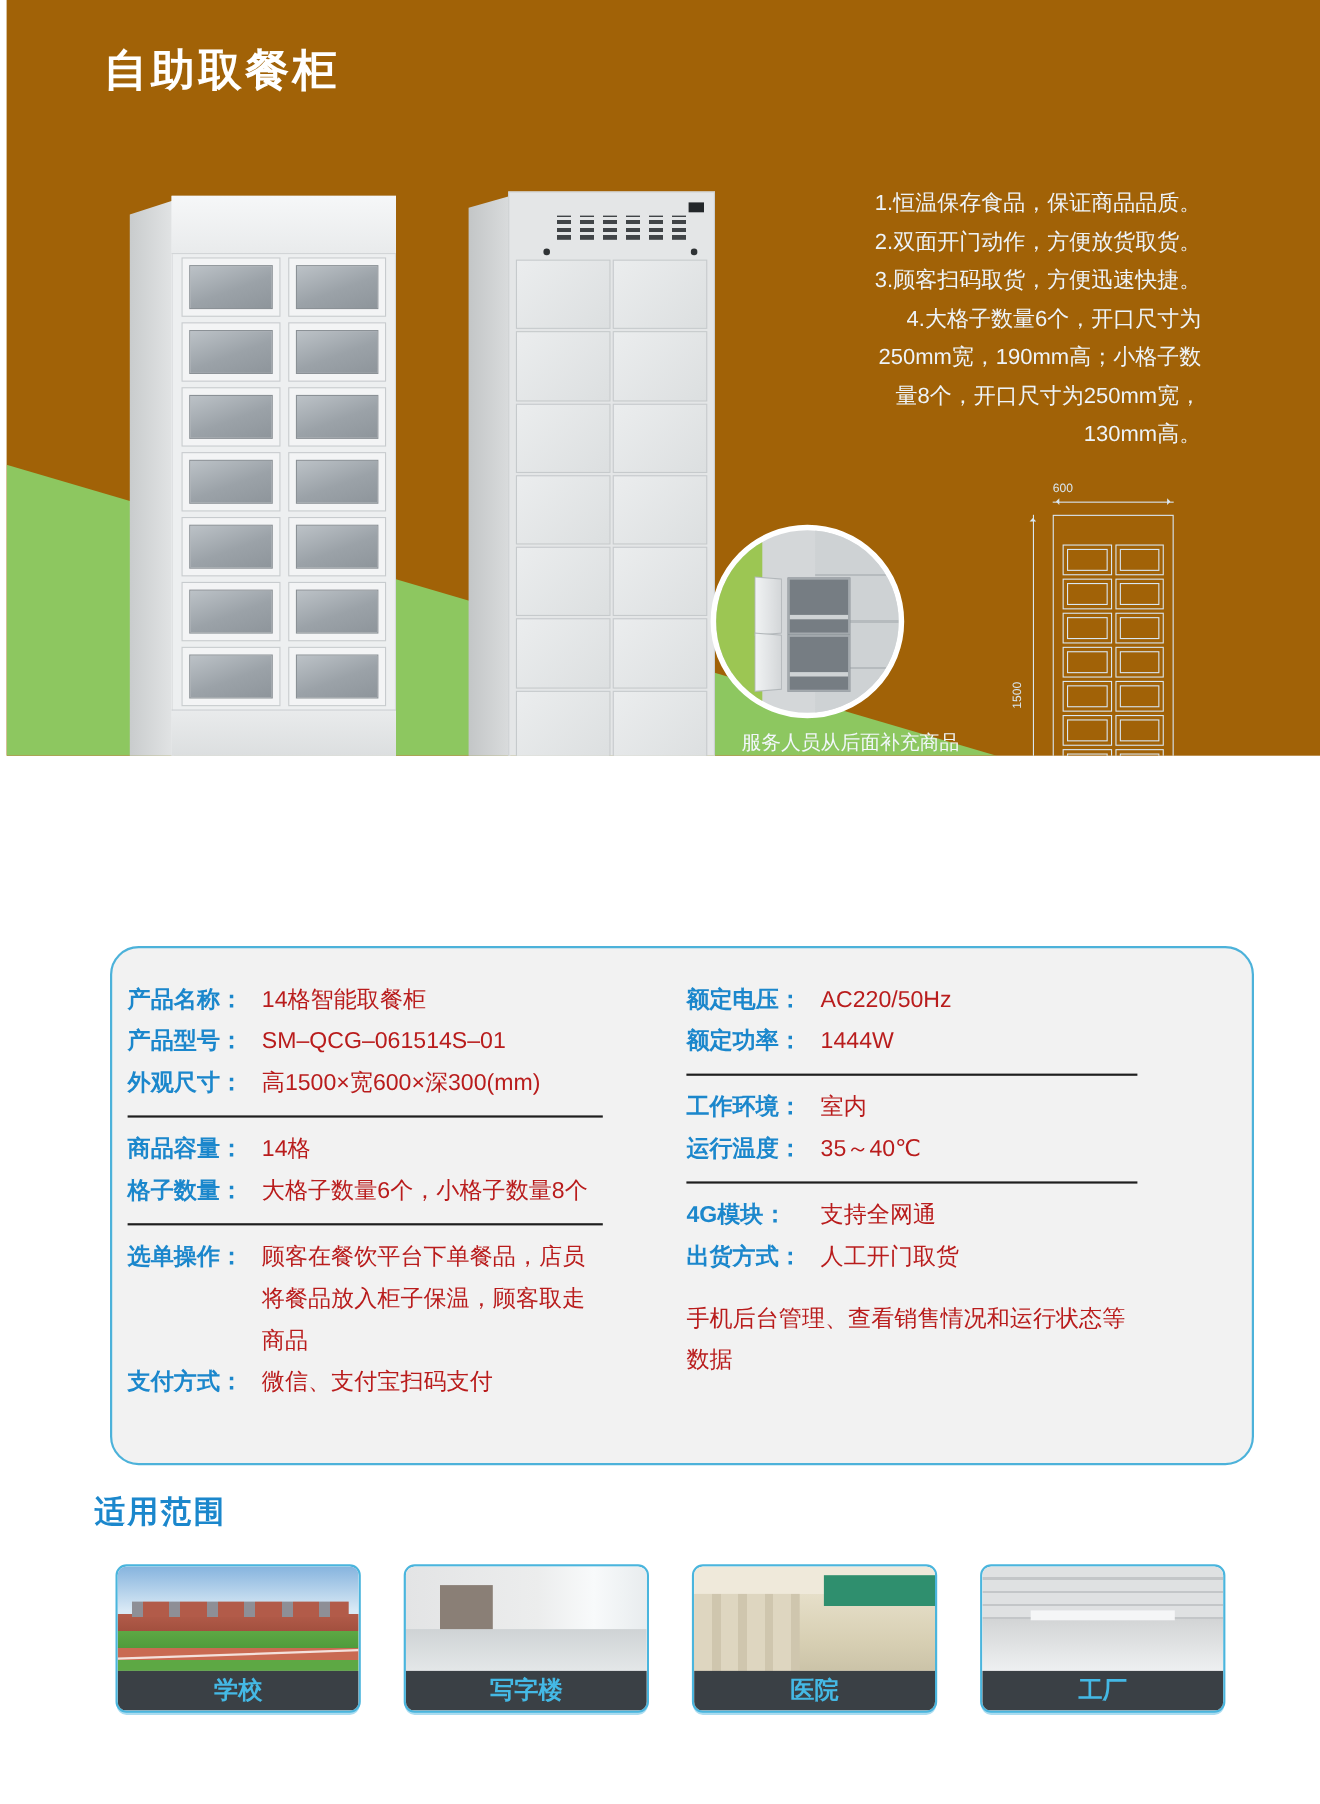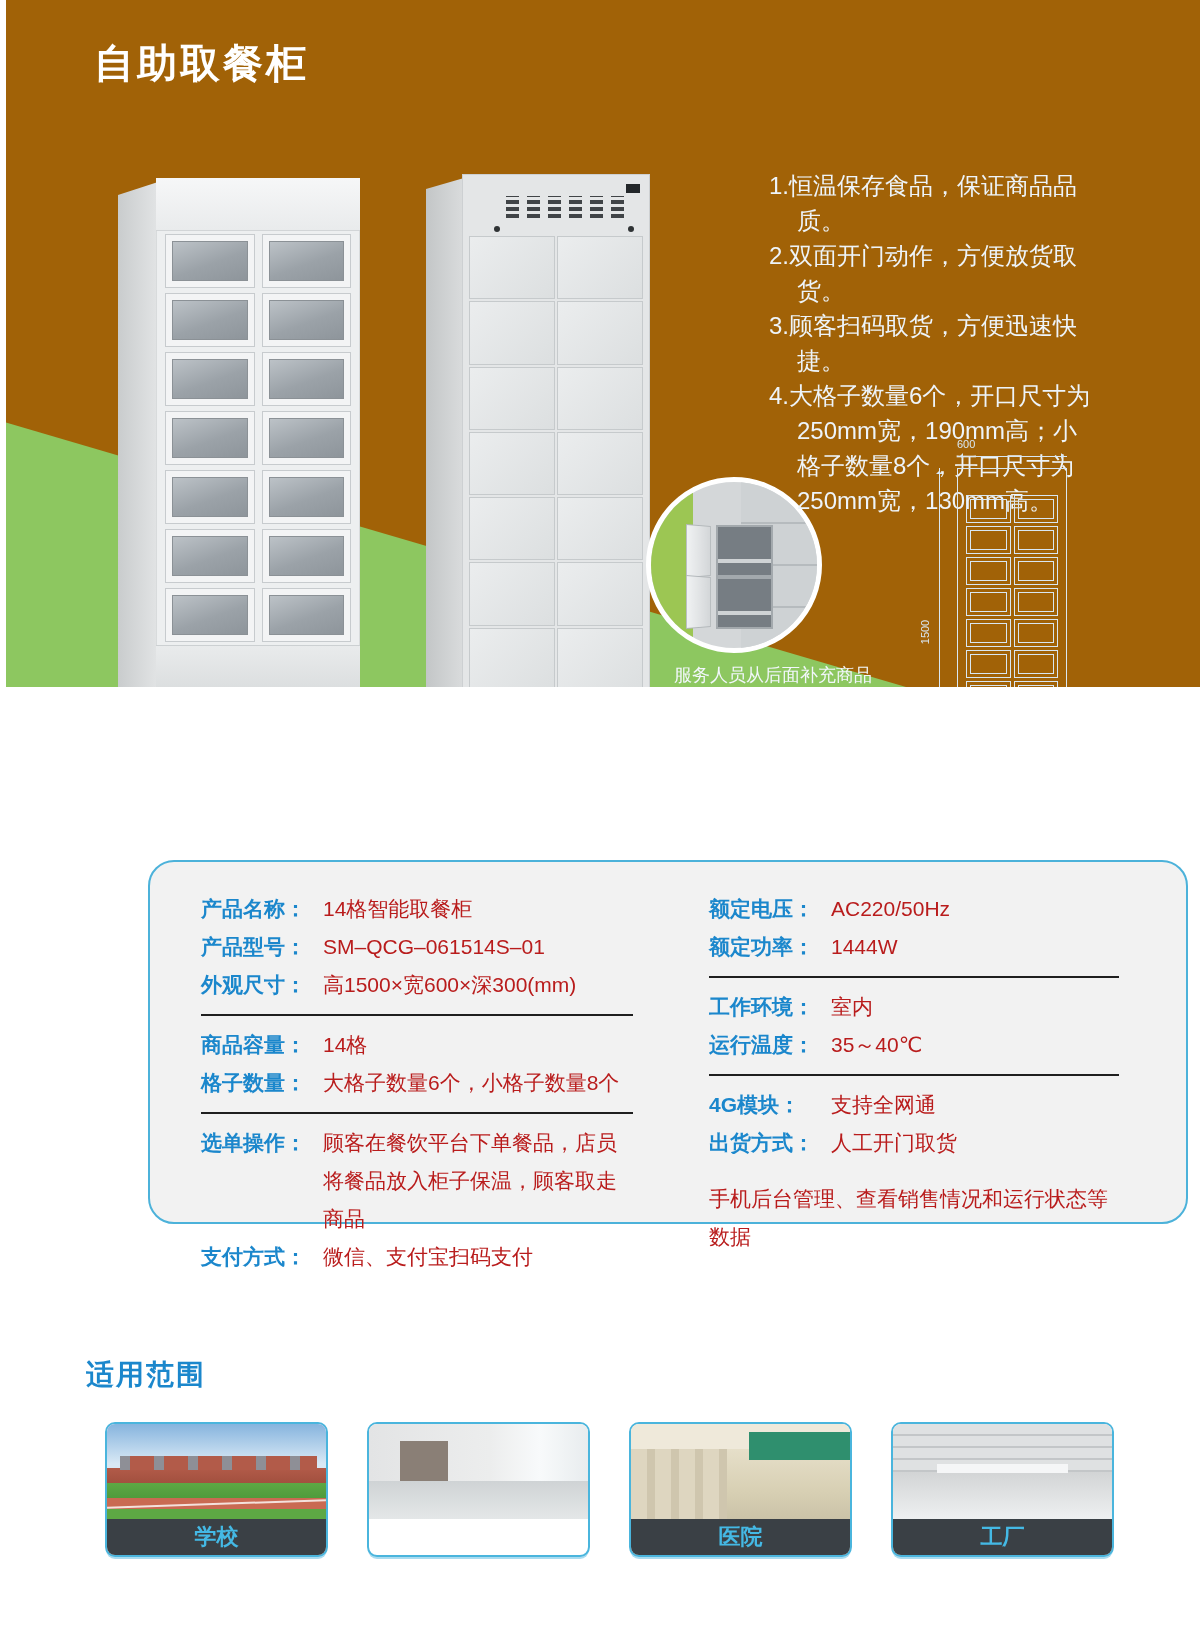--- a/index.html
+++ b/index.html
@@ -64,21 +64,21 @@
   .flap{position:absolute;left:21%;width:19%;height:52px;
        background:linear-gradient(90deg,#f0f2f3,#d3d6d8);border:1px solid #b2b7ba;
        transform:perspective(260px) rotateY(38deg);transform-origin:left center;}
   .flap.f1{top:25%;} .flap.f2{top:56%;}
 
   .inset-caption{position:absolute;left:668px;top:652px;margin:0;color:#f2f7fb;
        font-size:18px;line-height:47px;font-weight:500;white-space:nowrap;}
 
   
   .features{position:absolute;left:763px;top:168px;width:323px;margin:0;padding:0;
-       list-style:none;color:#eef4f9;font-size:24px;line-height:35px;}
+       list-style:none;color:#eef4f9;font-size:20px;line-height:35px;text-align:right;}
   .features li{padding-left:28px;text-indent:-28px;}
 
   
   .drawing{position:absolute;left:905px;top:438px;width:170px;height:306px;
        color:#d9e7f2;font-size:11px;}
   .draw-box{position:absolute;left:46px;top:30px;width:110px;height:272px;
        border:1px solid #d9e7f2;box-sizing:border-box;}
   .draw-grid{position:absolute;left:8px;right:8px;top:26px;bottom:30px;display:grid;
        grid-template-columns:1fr 1fr;grid-template-rows:repeat(7,1fr);gap:3px;}
   .dcell{position:relative;border:1px solid #d9e7f2;}
@@ -90,23 +90,23 @@
   .dim-w-line::before{left:0;border-right-color:#d9e7f2;}
   .dim-w-line::after{right:0;border-left-color:#d9e7f2;}
   .dim-h-line{position:absolute;left:28px;top:30px;width:1px;height:272px;background:#d9e7f2;}
   .dim-h-line::before,.dim-h-line::after{content:"";position:absolute;left:-3px;
        border:3.5px solid transparent;}
   .dim-h-line::before{top:0;border-bottom-color:#d9e7f2;}
   .dim-h-line::after{bottom:0;border-top-color:#d9e7f2;}
   .dim-h-label{position:absolute;left:-26px;top:158px;transform:rotate(-90deg);}
 
   
-  .spec-card{position:absolute;left:100px;top:860px;width:1040px;height:364px;
+  .spec-card{position:absolute;left:100px;top:860px;width:1040px;height:472px;
        box-sizing:border-box;background:#f2f2f2;border:2px solid #4cb2da;border-radius:26px;
-       padding:28px 46px 30px 51px;display:flex;gap:76px;margin-left:48px;}
+       padding:28px 46px 30px 14px;display:flex;gap:76px;}
   .spec-col{display:block;}
   .spec-col.left{width:432px;flex:none;}
   .spec-col.right{width:410px;flex:none;}
   .spec-row{display:flex;font-size:21px;line-height:38px;}
   .spec-label{color:#1b87cc;font-weight:bold;width:122px;flex:none;white-space:nowrap;}
   .spec-value{color:#b91c1c;flex:1;}
   .spec-div{height:2px;background:#1f1f1f;border:none;margin:10px 0;}
   .gap-top{margin-top:18px;}
 
   
@@ -324,20 +324,21 @@
 
   <h2 class="apps-title">适用范围</h2>
 
   <div class="app-row">
     <figure class="app-card">
       <div class="app-photo photo-school"></div>
       <figcaption class="app-label">学校</figcaption>
     </figure>
     <figure class="app-card">
       <div class="app-photo photo-office"></div>
+      <figcaption class="app-label">写字楼</figcaption>
     </figure>
     <figure class="app-card">
       <div class="app-photo photo-hospital"></div>
       <figcaption class="app-label">医院</figcaption>
     </figure>
     <figure class="app-card">
       <div class="app-photo photo-factory"></div>
       <figcaption class="app-label">工厂</figcaption>
     </figure>
   </div>

